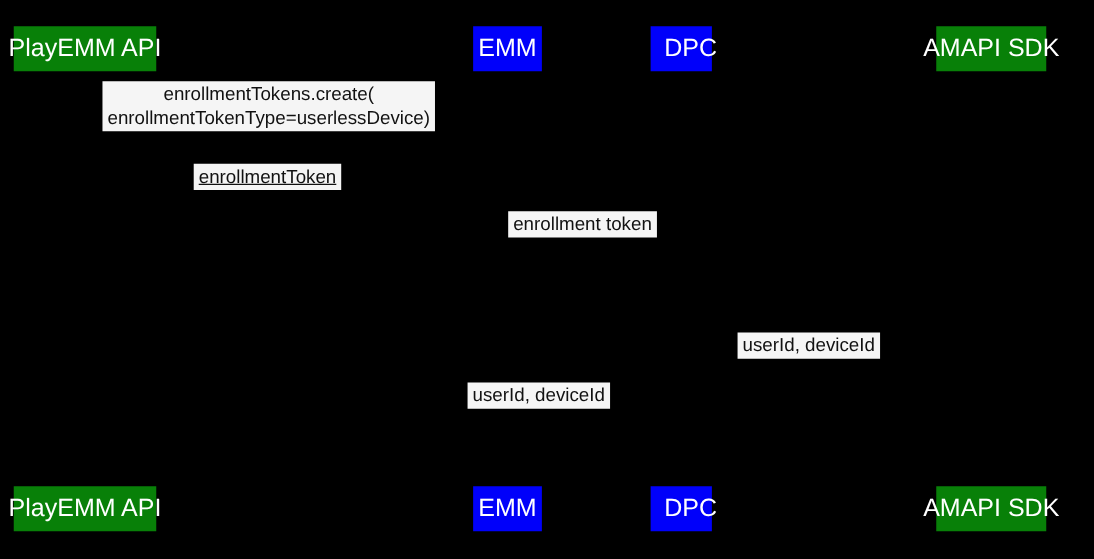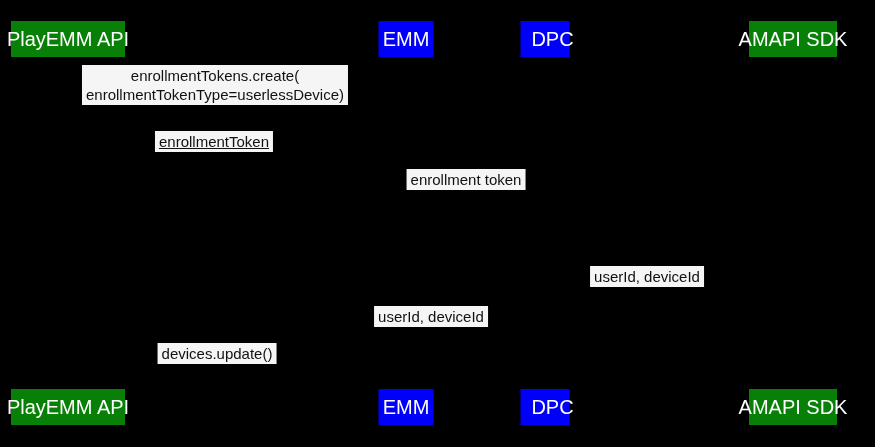--- a/index.html
+++ b/index.html
@@ -89,23 +89,20 @@
 
 
   <div class="msg m5">
     <span>userId, deviceId</span>
   </div>
 
   <div class="msg m6">
     <span>userId, deviceId</span>
   </div>
 
-  <div class="msg m7">
-    <span>devices.update()</span>
-  </div>
 
   <div class="row-bottom">
     <div class="actor green a-playemm">PlayEMM API</div>
     <div class="actor blue a-emm">EMM</div>
     <div class="actor blue a-dpc">DPC</div>
     <div class="actor green a-amapi">AMAPI SDK</div>
   </div>
 
 </div>
 

